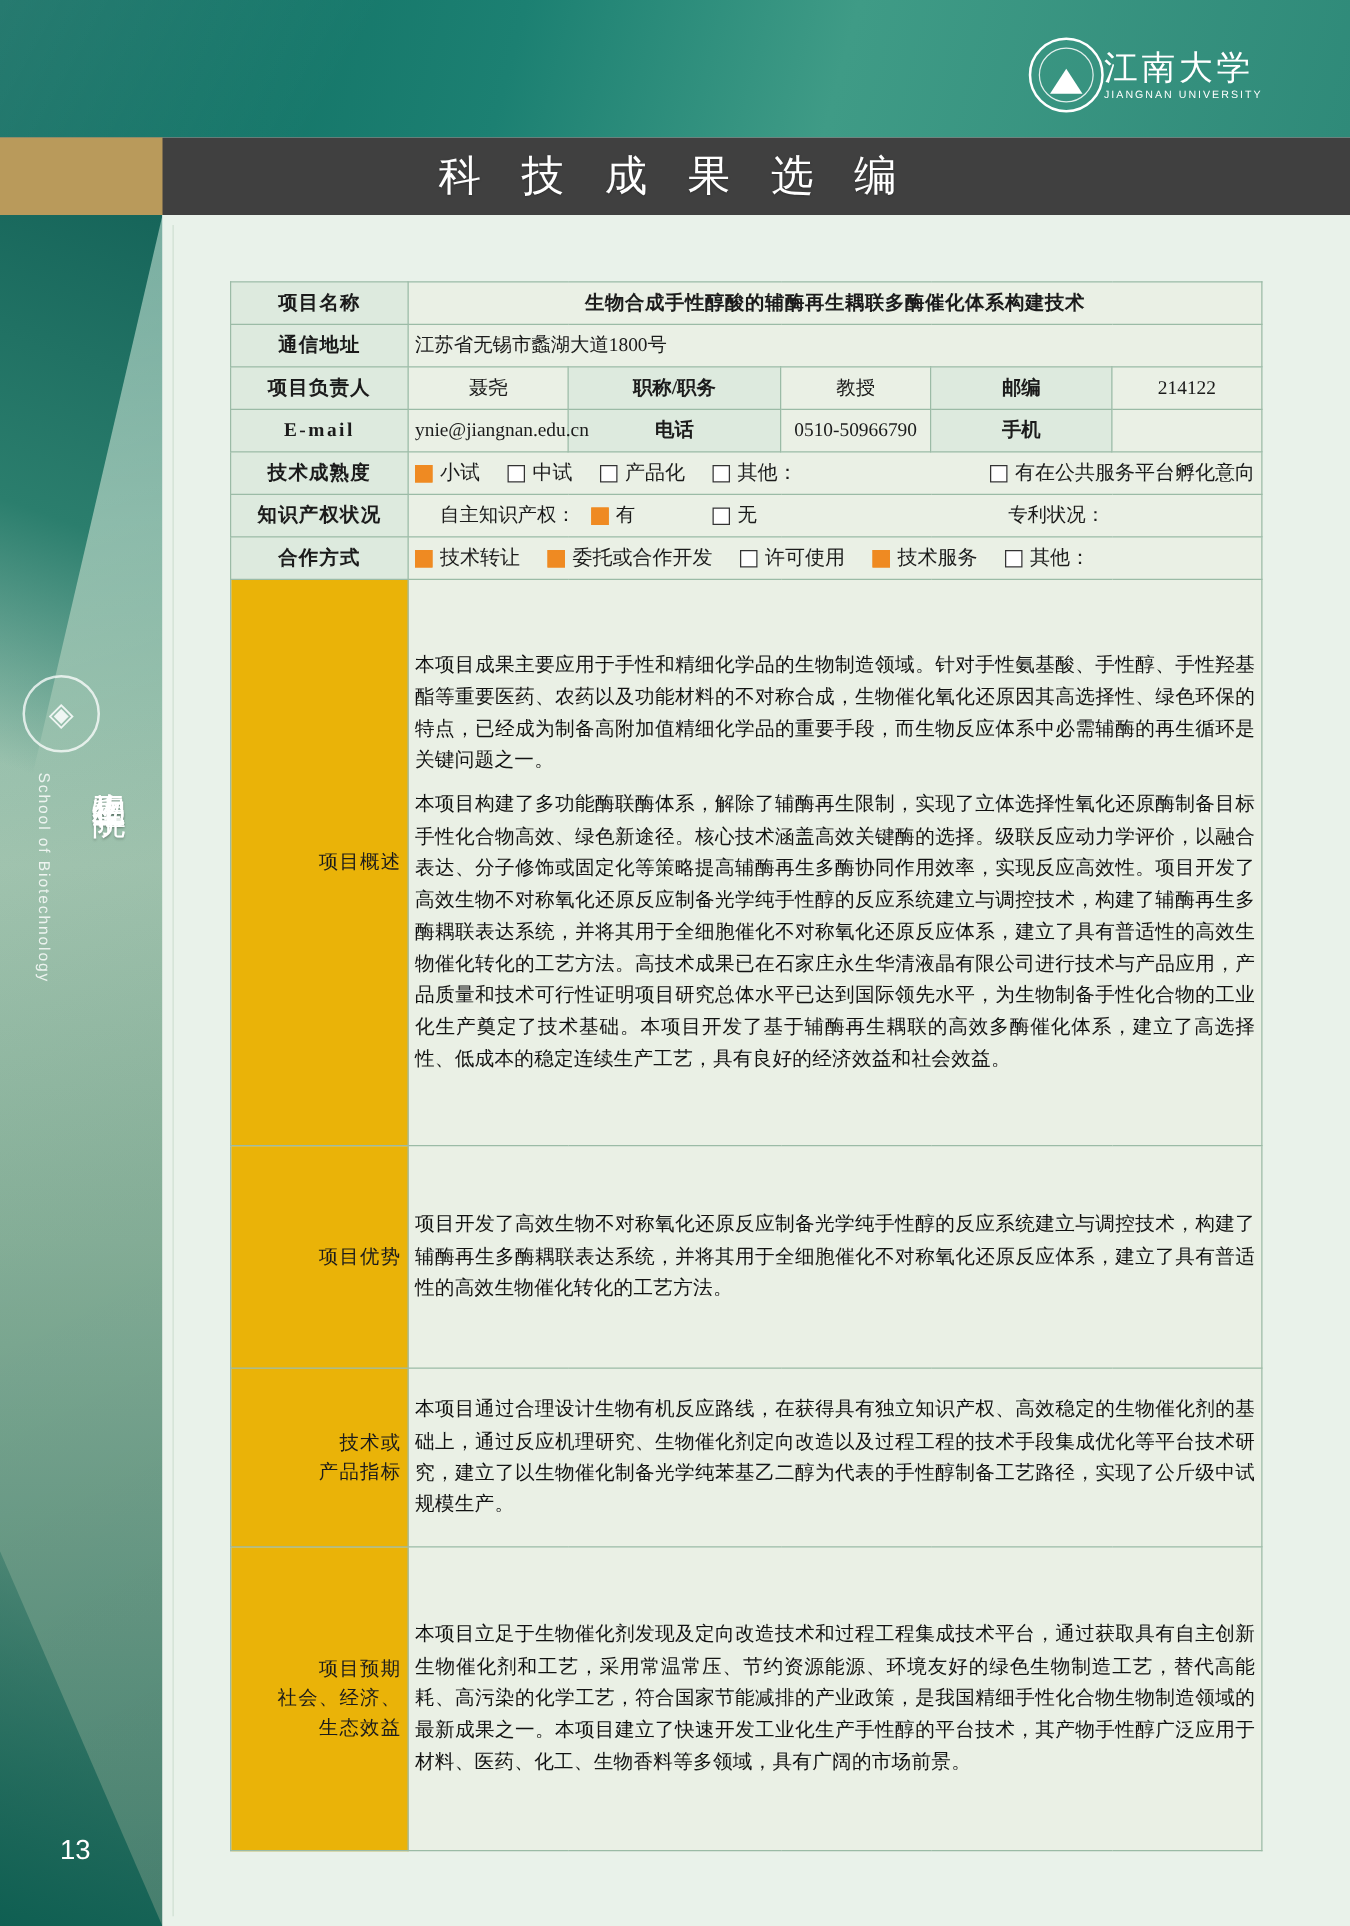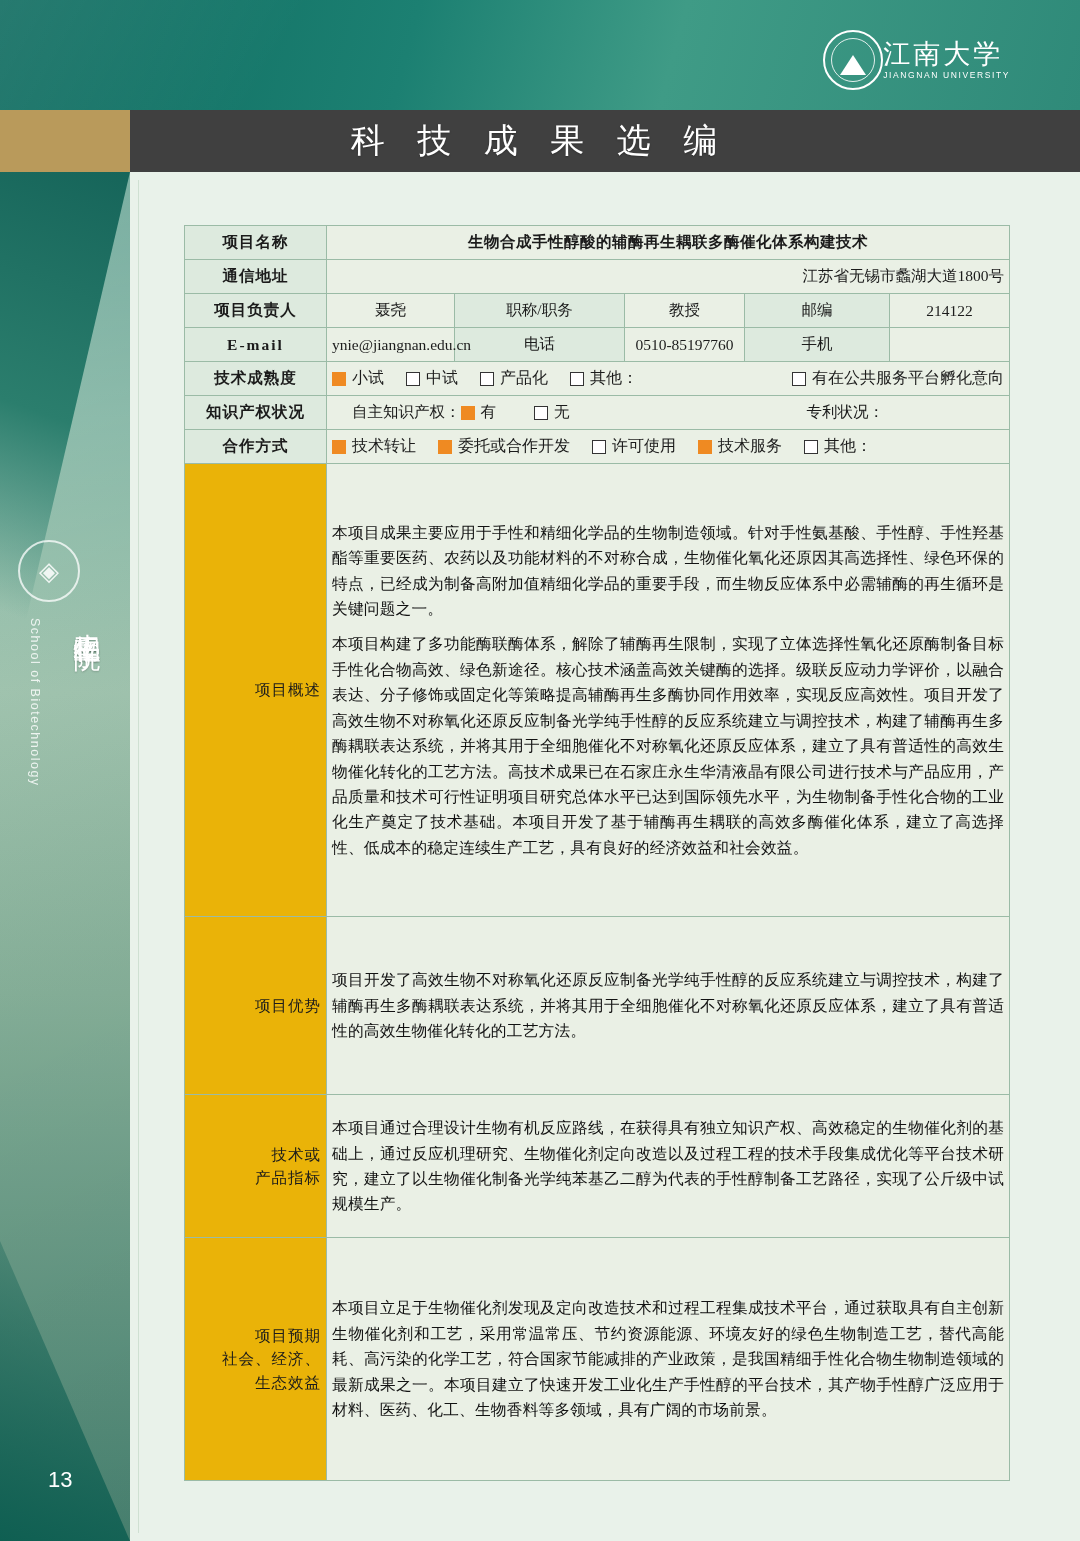--- a/index.html
+++ b/index.html
@@ -225,36 +225,36 @@
   }
   td.val-title {
     text-align: center;
     background: #eaf0e5;
     font-size: 17.5px;
     font-weight: bold;
     letter-spacing: 0.5px;
     padding: 9px 8px;
   }
   td.val-addr {
-    text-align: right;
+    text-align: left;
     background: #eaf0e5;
     font-size: 17px;
     padding: 9px 8px;
   }
   td.mini {
     text-align: center;
     font-size: 12px;
     line-height: 1.25;
     background: #eaf0e5;
     font-family: "Liberation Sans", sans-serif;
   }
   td.sub-label {
     text-align: center;
     font-size: 17px;
-    font-weight: normal;
+    font-weight: bold;
     background: #ddeade;
     color: #14312a;
   }
   td.email-label {
     font-family: "Liberation Sans", sans-serif;
     letter-spacing: 2px;
     font-size: 18px;
   }
   td.check-row {
     background: #eaf0e5;
@@ -311,21 +311,21 @@
     content: "";
     display: block;
     width: 6px; height: 6px;
     margin: 2px;
     background: #ffffff;
     opacity: 0;
   }
   .chk.label-text { margin-right: 0; }
   .spacer { flex: 1 1 auto; }
   .ip-line { display: flex; align-items: center; font-size: 15.5px; }
-  .ip-seg { display: flex; align-items: center; white-space: nowrap; }
+  .ip-seg { display: flex; align-items: center; white-space: nowrap; gap: 12px; }
   .ip-seg .gap { width: 16px; }
 </style>
 </head>
 <body>
 
 <div class="page">
 
   <div class="header-band">
     <div class="logo-box">
       <div class="logo-seal">
@@ -385,21 +385,21 @@
           <td class="sub-label">职称/职务</td>
           <td class="val-center">教授</td>
           <td class="sub-label">邮编</td>
           <td class="val-center">214122</td>
         </tr>
 
         <tr>
           <td class="label email-label">E-mail</td>
           <td class="mini">ynie@jiangnan.edu.cn</td>
           <td class="sub-label">电话</td>
-          <td class="val-center">0510-85197760</td>
+          <td class="val-center">0510-50966790</td>
           <td class="sub-label">手机</td>
           <td class="val-center"></td>
         </tr>
 
         <tr>
           <td class="label">技术成熟度</td>
           <td class="check-row" colspan="5">
             <div class="chk-line">
               <span class="chk">
                     <span class="box on"></span>

